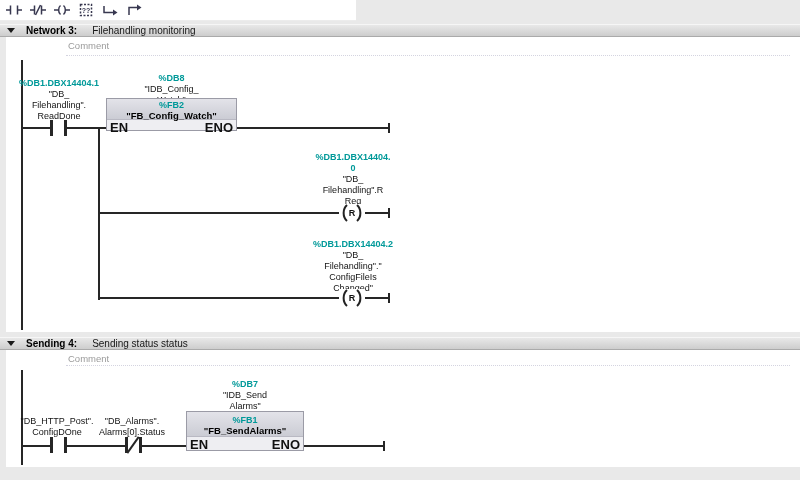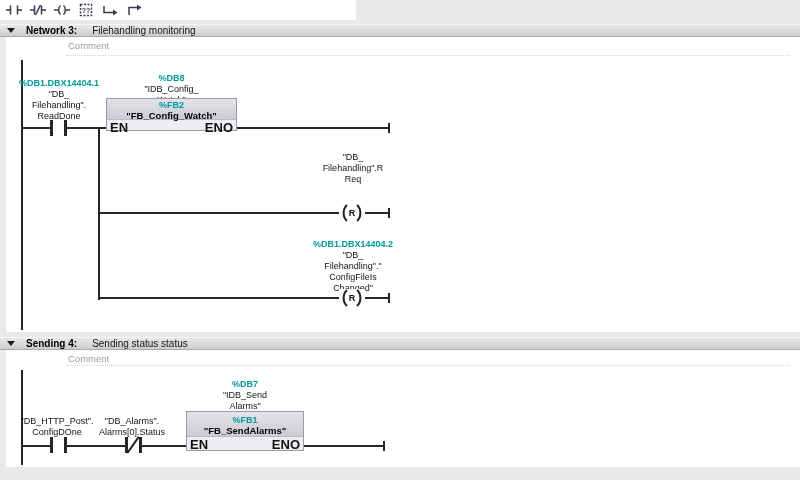--- a/index.html
+++ b/index.html
@@ -155,20 +155,22 @@
           <span>ENO</span>
         </div>
       </div>
 
       <div class="hl" style="left:231px; top:69px; width:152px;"></div>
       <div class="tick" style="left:382px; top:65px;"></div>
 
       <div class="vl" style="left:92px; top:69px; height:173px;"></div>
 
       <div class="tag" style="left:292px; width:110px; top:94px;">
+        <div class="addr">%DB1.DBX14404.
+0</div>
         <div class="sym">"DB_
 Filehandling".R
 Req</div>
       </div>
       <div class="hl" style="left:92px; top:154px; width:241px;"></div>
       <div class="coil" style="left:333px; top:146px;">
         <svg viewBox="0 0 26 18">
             <path d="M8 1 C3.5 5 3.5 13 8 17 M18 1 C22.5 5 22.5 13 18 17"></path>
           </svg>
         <span class="coil-op">R</span>

